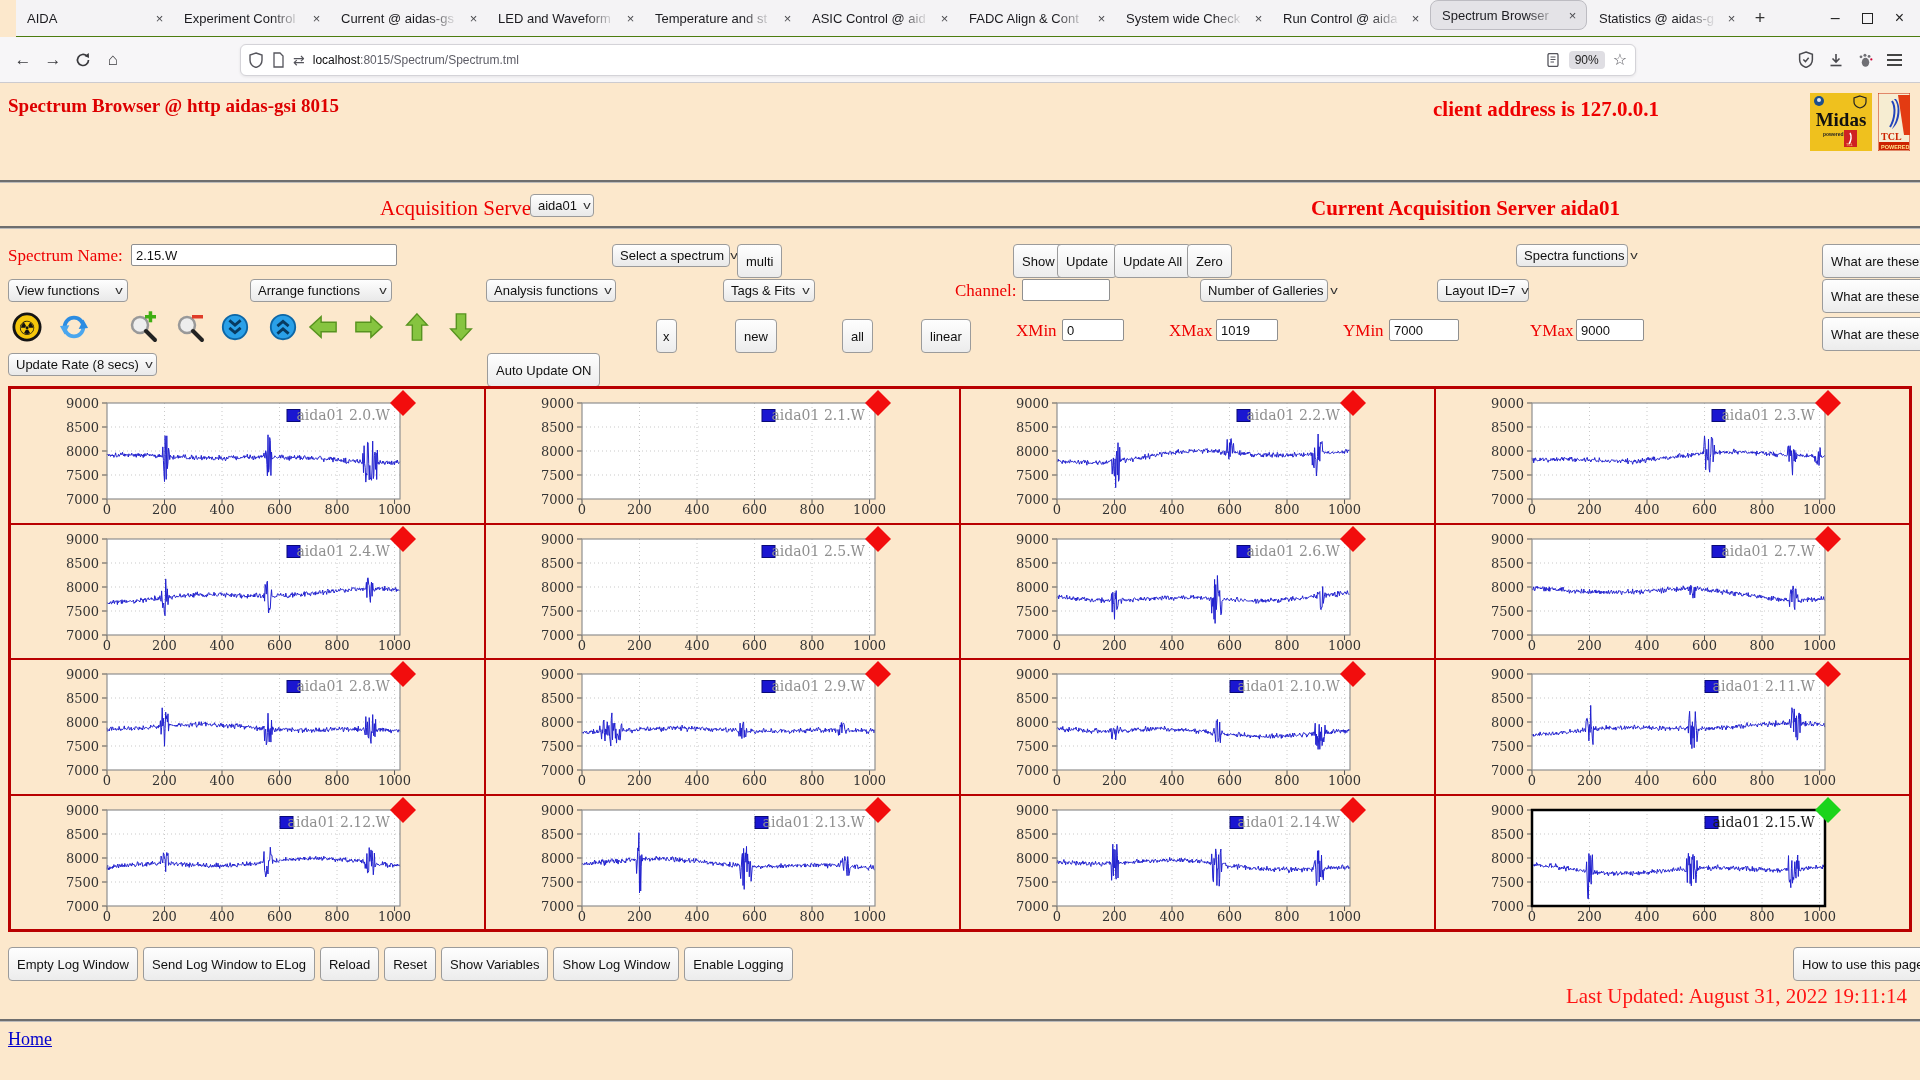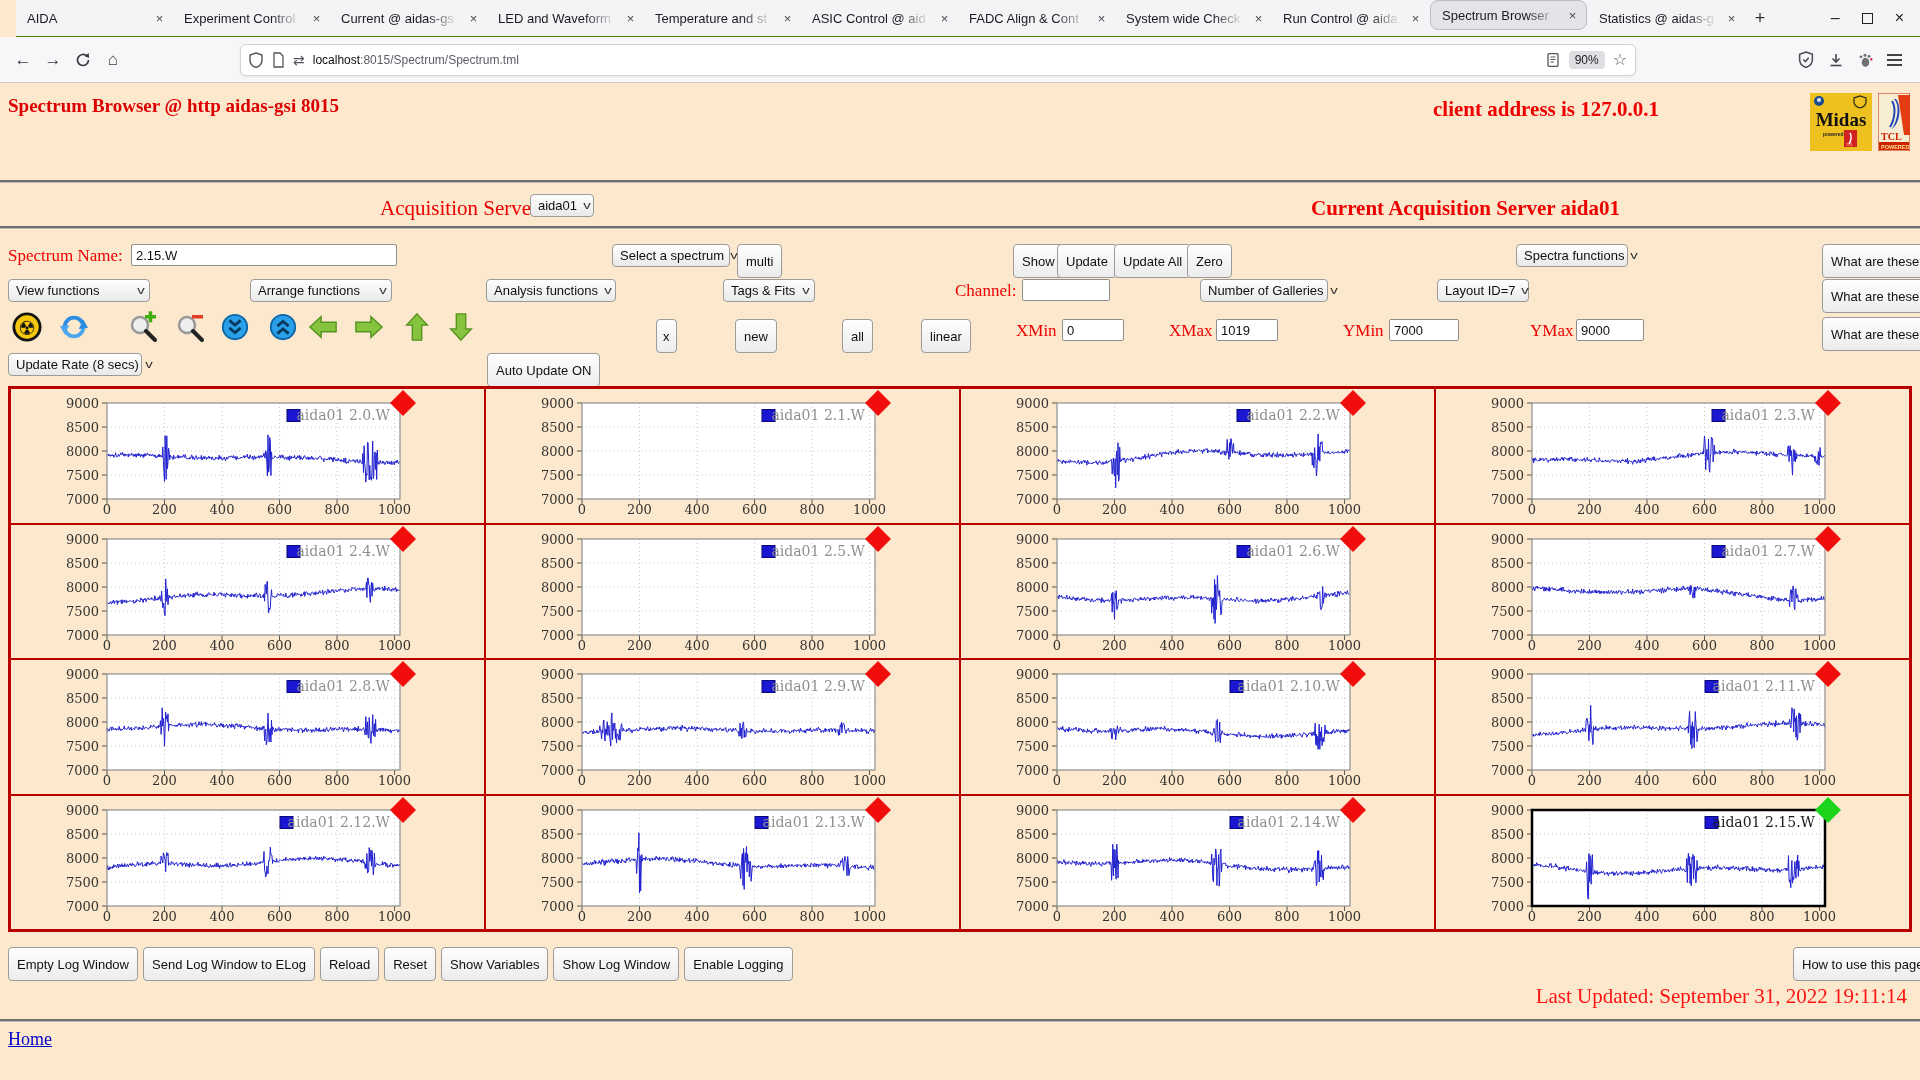--- a/index.html
+++ b/index.html
@@ -201,21 +201,21 @@
   <span class="abs btn" style="left:1013px;top:161px;">Show</span>
   <span class="abs btn" style="left:1057px;top:161px;">Update</span>
   <span class="abs btn" style="left:1114px;top:161px;">Update All</span>
   <span class="abs btn" style="left:1187px;top:161px;">Zero</span>
   <span class="abs select" style="left:1516px;top:161px;width:112px;">
       <span>Spectra functions</span>
       <span class="chev">v</span>
     </span>
   <span class="abs btn" style="left:1822px;top:161px;">What are these?</span>
 
-  <span class="abs select" style="left:8px;top:196px;width:142px;">
+  <span class="abs select" style="left:8px;top:196px;width:120px;">
       <span>View functions</span>
       <span class="chev">v</span>
     </span>
   <span class="abs select" style="left:250px;top:196px;width:142px;">
       <span>Arrange functions</span>
       <span class="chev">v</span>
     </span>
   <span class="abs select" style="left:486px;top:196px;width:130px;">
       <span>Analysis functions</span>
       <span class="chev">v</span>
@@ -307,21 +307,21 @@
   <span class="abs red serif" style="left:1016px;top:238px;font-size:17px;">XMin</span>
   <input class="inp" style="left: 1062px; top: 236px; width: 62px;" value="0">
   <span class="abs red serif" style="left:1169px;top:238px;font-size:17px;">XMax</span>
   <input class="inp" style="left: 1216px; top: 236px; width: 62px;" value="1019">
   <span class="abs red serif" style="left:1343px;top:238px;font-size:17px;">YMin</span>
   <input class="inp" style="left: 1389px; top: 236px; width: 70px;" value="7000">
   <span class="abs red serif" style="left:1530px;top:238px;font-size:17px;">YMax</span>
   <input class="inp" style="left: 1576px; top: 236px; width: 68px;" value="9000">
   <span class="abs btn" style="left:1822px;top:234px;">What are these?</span>
 
-  <span class="abs select" style="left:8px;top:270px;width:134px;">
+  <span class="abs select" style="left:8px;top:270px;width:149px;">
       <span>Update Rate (8 secs)</span>
       <span class="chev">v</span>
     </span>
   <span class="abs btn" style="left:487px;top:270px;">Auto Update ON</span>
 
   <div id="plot-grid">
       <div class="cell"><svg width="472" height="132">
           <rect x="96" y="14" width="293" height="96" fill="#ffffff"></rect>
           <line x1="96" y1="110" x2="96" y2="115" stroke="#555"></line>
           <text x="96" y="125" text-anchor="middle" font-size="13" fill="#333" font-family="DejaVu Serif,serif">0</text>
@@ -932,16 +932,16 @@
   <div class="abs" style="left:8px;top:864px;display:flex;gap:5px;" id="log-buttons">
       <span class="btn">Empty Log Window</span>
       <span class="btn">Send Log Window to ELog</span>
       <span class="btn">Reload</span>
       <span class="btn">Reset</span>
       <span class="btn">Show Variables</span>
       <span class="btn">Show Log Window</span>
       <span class="btn">Enable Logging</span>
     </div>
   <span class="abs btn" style="left:1793px;top:864px;">How to use this page</span>
-  <div class="abs red serif fs18" style="right:13px;top:901px;color:#ff1414;">Last Updated: September 31, 2022 19:11:14</div>
+  <div class="abs red serif fs18" style="right:13px;top:901px;color:#ff1414;">Last Updated: August 31, 2022 19:11:14</div>
   <div class="rule" style="top:936px;"></div>
   <a class="abs homelink" style="left:8px;top:946px;">Home</a>
 </div>
 
 </body></html>

